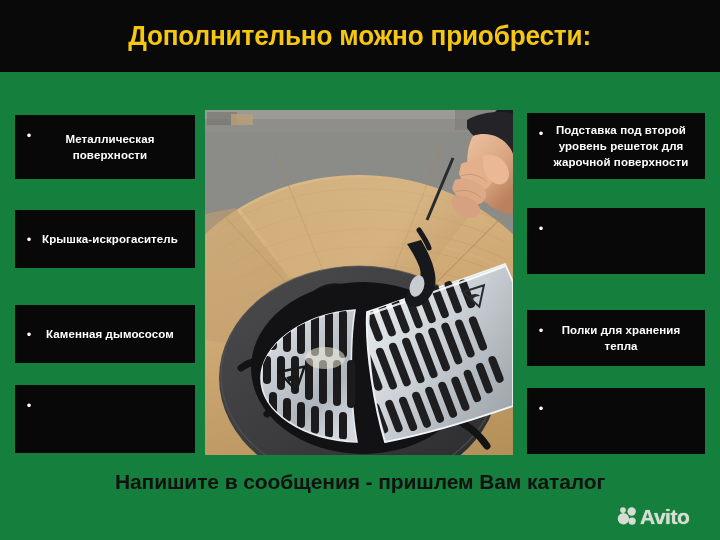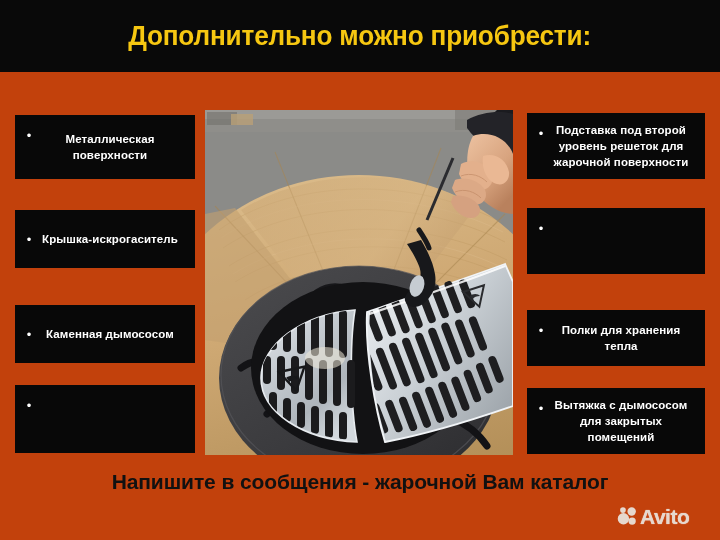--- a/index.html
+++ b/index.html
@@ -12,21 +12,21 @@
     height: 540px;
     overflow: hidden;
     background: #f7f5f0;
     font-family: "Liberation Sans", "DejaVu Sans", sans-serif;
     -webkit-font-smoothing: antialiased;
   }
   .poster {
     position: relative;
     width: 720px;
     height: 540px;
-    background: #c2410c;
+    background: #15803d;
   }
 
   
   .header-bar {
     position: absolute;
     left: 0;
     top: 0;
     width: 720px;
     height: 72px;
     background: #090909;
@@ -177,21 +177,20 @@
     <span class="feat-bullet">•</span>
   </div>
 
   <div class="feat-box lines-2" id="box-r3">
     <span class="feat-bullet">•</span>
     <span class="feat-text">Полки для хранения тепла</span>
   </div>
 
   <div class="feat-box lines-3" id="box-r4">
     <span class="feat-bullet">•</span>
-    <span class="feat-text">Вытяжка с дымососом для закрытых помещений</span>
   </div>
 
   <div class="photo">
     <svg class="photo-svg" viewBox="0 0 308 345" preserveAspectRatio="xMidYMid slice">
       <defs>
         <linearGradient id="woodGrad" x1="0" y1="0" x2="0.3" y2="1">
           <stop offset="0%" stop-color="#ddbf8f"></stop>
           <stop offset="45%" stop-color="#cfa974"></stop>
           <stop offset="100%" stop-color="#b08c55"></stop>
         </linearGradient>
@@ -405,21 +404,21 @@
             <path d="M256 66 C 266 62, 276 66, 282 72"></path>
             <path d="M250 82 C 260 78, 270 82, 276 88"></path>
           </g>
         </g>
 
         <rect x="0" y="0" width="308" height="345" fill="none"></rect>
       </g>
     </svg>
   </div>
 
-  <div class="footer-text">Напишите в сообщения - жарочной Вам каталог</div>
+  <div class="footer-text">Напишите в сообщения - пришлем Вам каталог</div>
 
   <div class="watermark">
     <svg class="wm-dots" viewBox="0 0 24 24">
       <circle cx="7" cy="15" r="6.2" fill="#ebe9e4"></circle>
       <circle cx="16.5" cy="17.5" r="4" fill="#ebe9e4"></circle>
       <circle cx="16" cy="7" r="4.6" fill="#ebe9e4"></circle>
       <circle cx="6.5" cy="5.5" r="3.1" fill="#ebe9e4"></circle>
     </svg>
     <span class="wm-text">Avito</span>
   </div>

